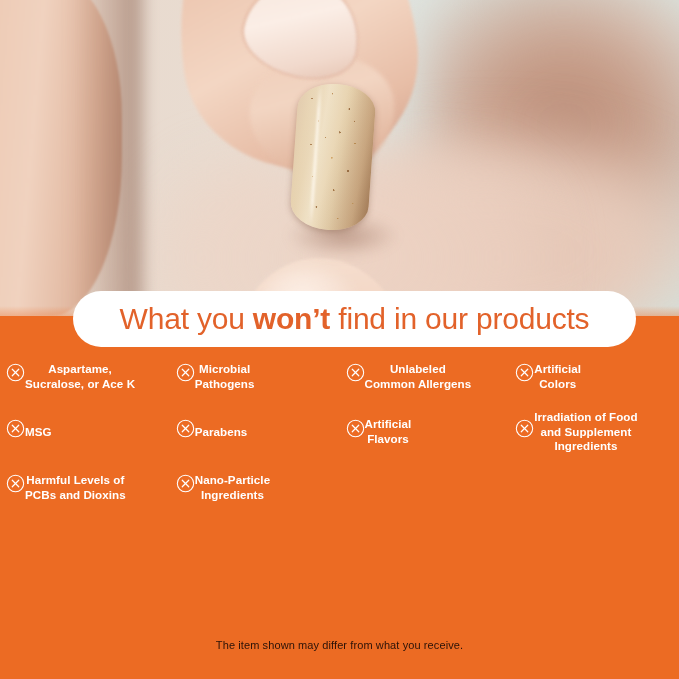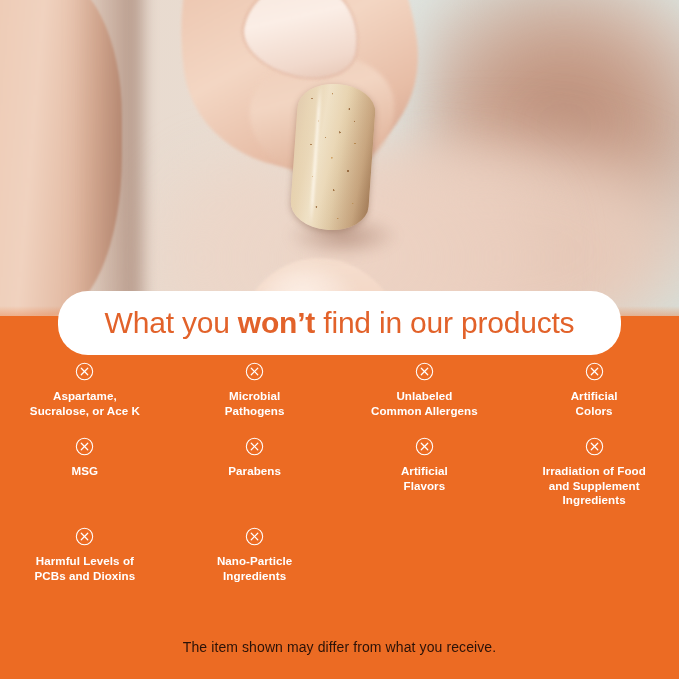--- a/index.html
+++ b/index.html
@@ -152,22 +152,22 @@
 
   
   #photo-bottom-fade {
     position:absolute; left:0; bottom:0; width:679px; height:10px;
     background:linear-gradient(180deg, rgba(236,107,35,0) 0%, rgba(236,107,35,0.35) 100%);
   }
 
   
   #title-pill {
     position:absolute;
-    left:58px; top:291px;
-    width:563px; height:64px;
+    left:73px; top:291px;
+    width:563px; height:56px;
     background:#FFFFFF;
     border-radius:30px;
     display:flex; align-items:center; justify-content:center;
     z-index:5;
   }
   #title-text {
     font-size:30px;
     color:#E2622A;
     letter-spacing:-0.2px;
     white-space:nowrap;
@@ -180,21 +180,21 @@
     position:absolute;
     left:0; top:362px;
     width:679px;
     display:grid;
     grid-template-columns:repeat(4, 1fr);
     grid-auto-rows:auto;
     row-gap:19px;
   }
   .cell {
     display:flex;
-    flex-direction:column;
+    flex-direction:row;
     align-items:center;
     padding:0 6px;
   }
   .x-icon {
     width:19px; height:19px;
     display:block;
     margin-bottom:8px;
   }
   .cell-label {
     color:#FFFFFF;
@@ -205,21 +205,21 @@
     letter-spacing:0.05px;
     white-space:pre-line;
   }
 
   
   #footnote {
     position:absolute;
     left:0; top:639px;
     width:679px;
     text-align:center;
-    font-size:14px;
+    font-size:11px;
     color:#2a1208;
     letter-spacing:0.1px;
   }
 </style>
 </head>
 <body>
 
 <div id="page">
 
   <div id="photo">

